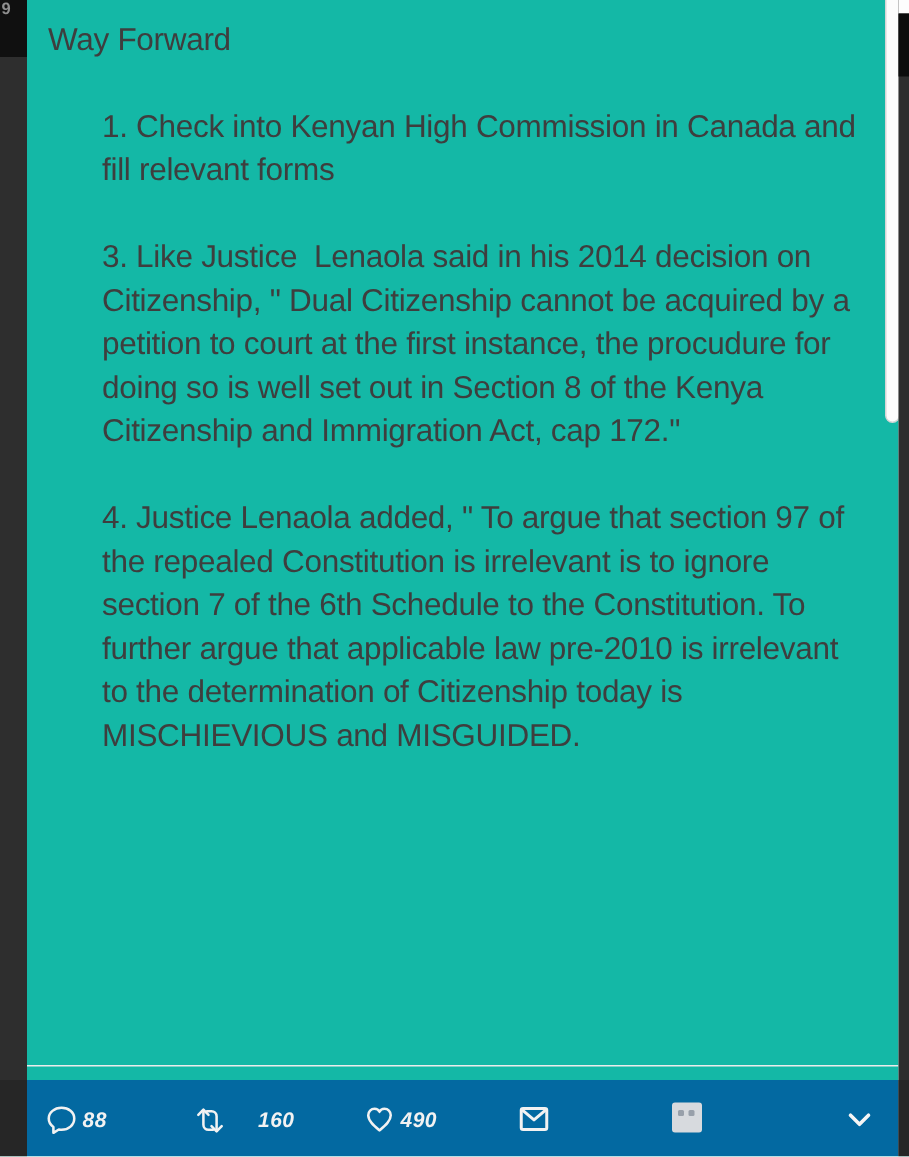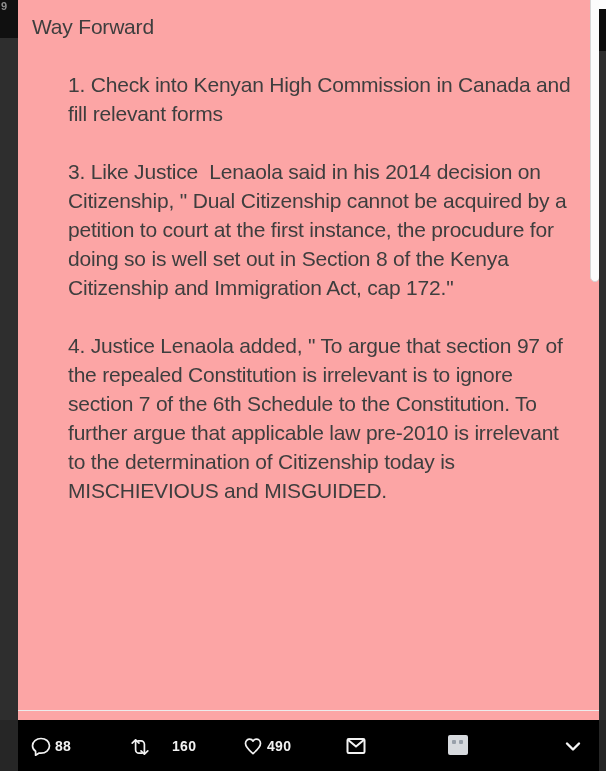--- a/index.html
+++ b/index.html
@@ -21,32 +21,32 @@
   .strip-right .dark-top{position:absolute;left:0;top:9px;width:100%;height:42px;background:#0c0c0c;}
   .strip-right .bar-shade{position:absolute;left:0;top:720px;width:100%;height:51px;background:#262626;}
   
   .scrollbar-pill{
     position:absolute;right:6px;top:-14px;width:10px;height:296px;
     background:#fcfcfc;border:1.5px solid #d6d6d6;border-radius:8px;z-index:4;
   }
   
   .content{
     position:absolute;left:18px;right:7px;top:0;height:720px;
-    background:#fca5a5;padding:12px 12px 0 14px;z-index:1;
+    background:#14b8a6;padding:12px 12px 0 14px;z-index:1;
   }
   .content p{
     margin:0;color:#3e3e3e;font-size:21px;line-height:29px;
     letter-spacing:-0.2px;white-space:pre;
   }
   .content .para{margin-top:29px;margin-left:36px;}
   .separator{position:absolute;left:18px;right:7px;top:710px;height:1px;background:#ececec;z-index:2;}
   
   .action-bar{
     position:absolute;left:18px;right:7px;top:720px;height:51px;
-    background:#000000;z-index:5;
+    background:#0369a1;z-index:5;font-style:italic;
   }
   .act{
     position:absolute;background:transparent;border:none;padding:0;margin:0;
     width:26px;height:26px;top:13px;cursor:pointer;
   }
   .act svg{display:block;}
   .count{
     position:absolute;top:18px;color:#f2f2f2;font-size:14px;font-weight:bold;
     line-height:16px;letter-spacing:0.3px;
   }

